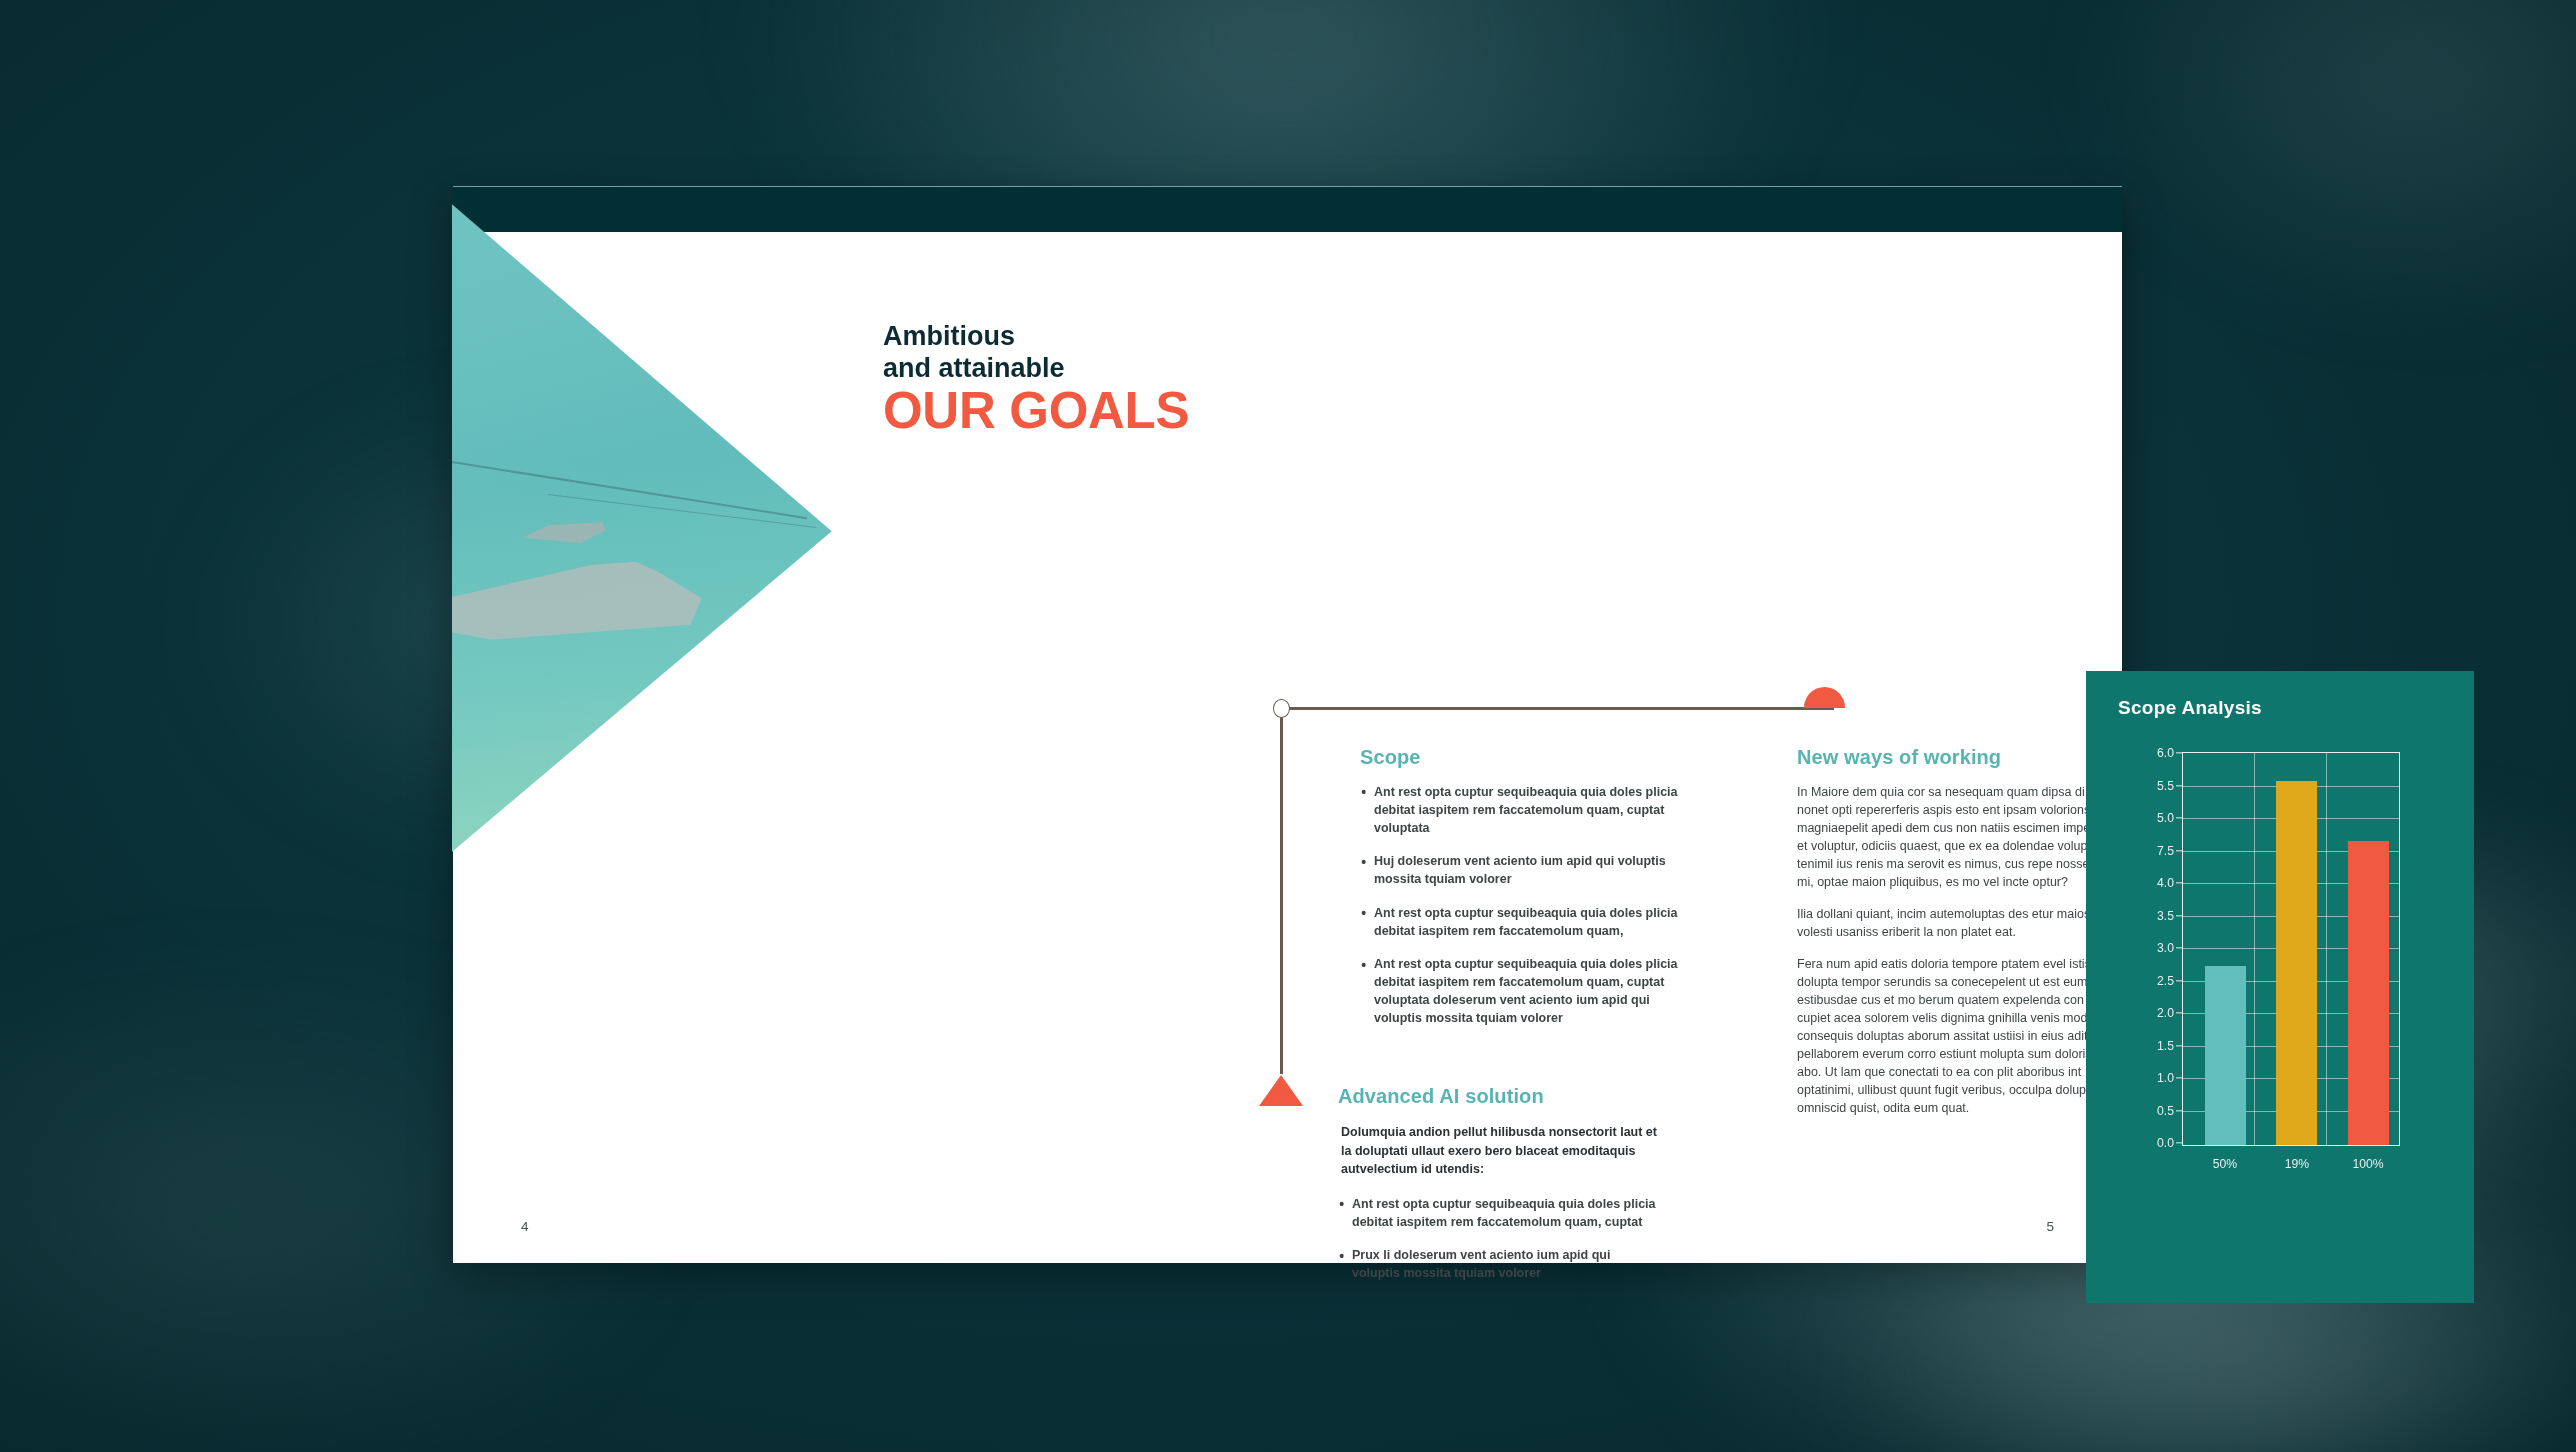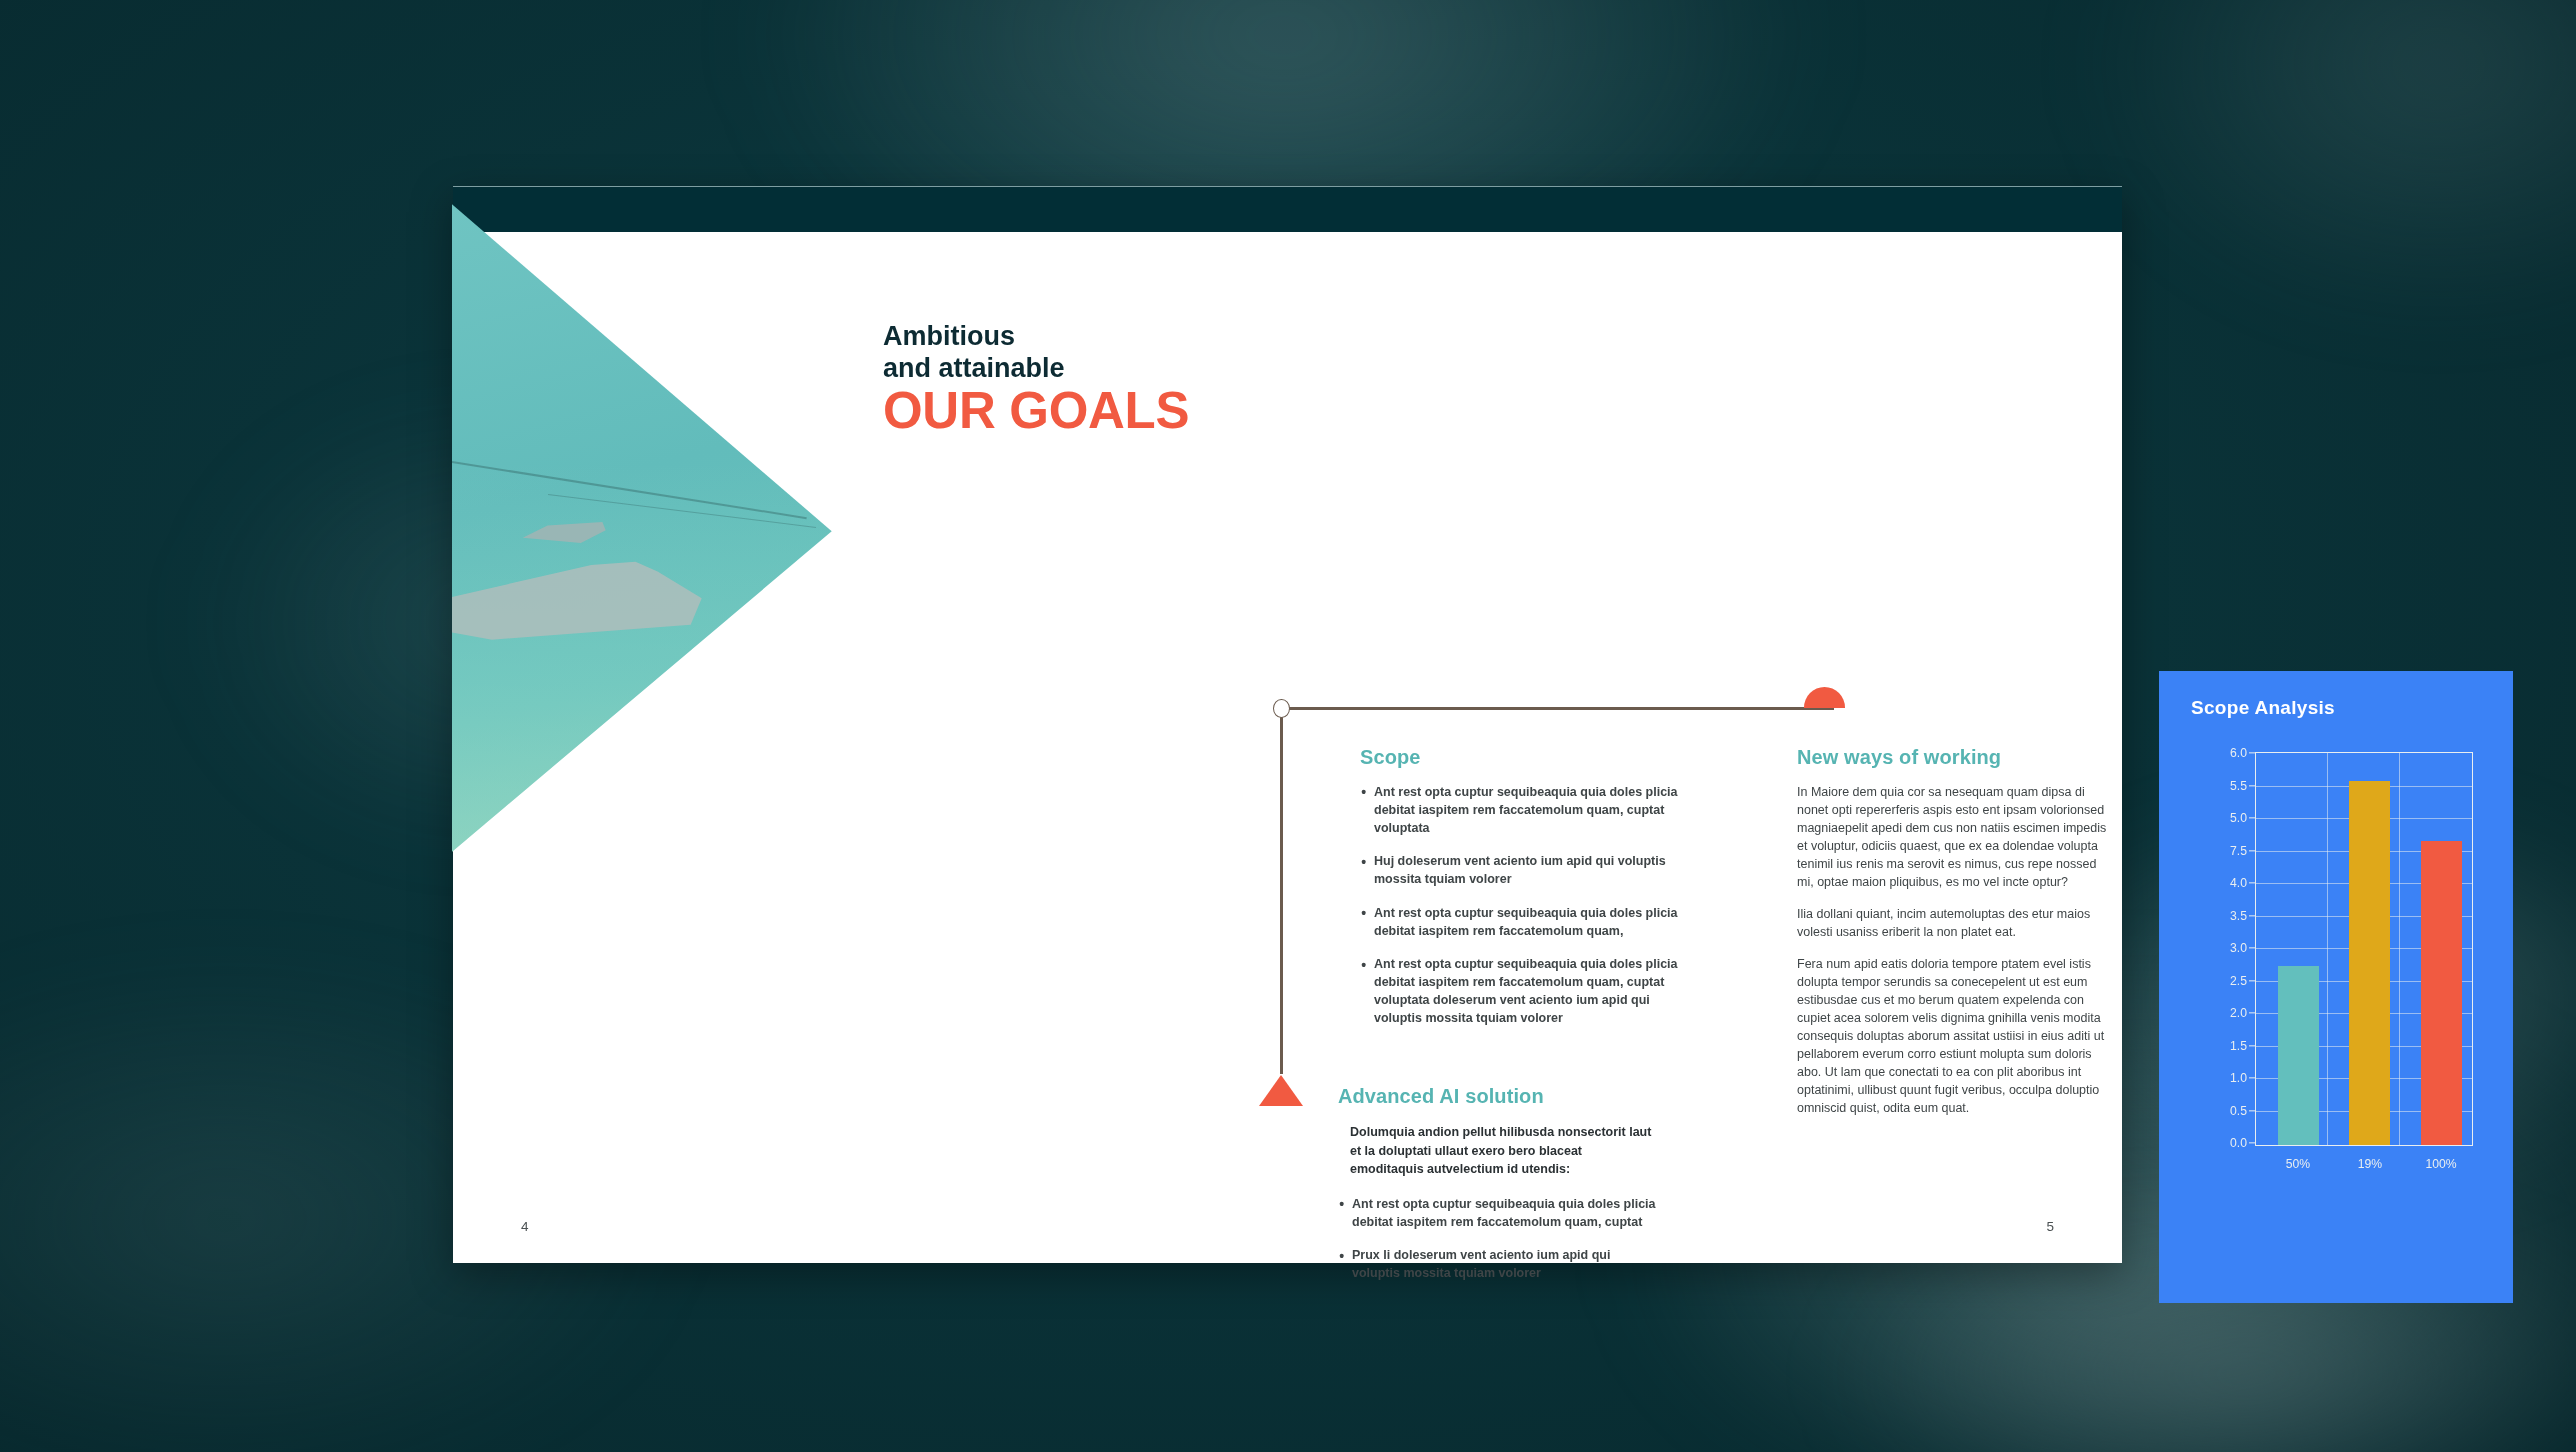--- a/index.html
+++ b/index.html
@@ -157,30 +157,30 @@
   ul.bullets li::before {
     content: "\2022"; position: absolute; left: 1.3px; top: -0.6px;
     color: #3f4547; font-size: 14px;
   }
 
   #col-scope { position: absolute; left: 901px; top: 560px; width: 321px; margin-left: 6px; }
   #col-neww  { position: absolute; left: 1344px; top: 560px; width: 315px; }
   #col-neww p { margin-top: 14px; }
   #col-ai    { position: absolute; left: 885px; top: 899px; width: 321px; }
   #ai-lead {
-    margin-top: 15.4px; margin-left: 12px;
+    margin-top: 15.4px; margin-left: 3px;
     font-size: 12.5px; line-height: 1.46; font-weight: 700; color: #2b3134;
   }
   #col-ai ul.bullets { margin-top: 16.7px; }
 
   
   #chart-panel {
-    position: absolute; left: 1706px; top: 485px;
-    width: 354px; height: 632px;
-    background: #3b82f6;
+    position: absolute; left: 1633px; top: 485px;
+    width: 388px; height: 632px;
+    background: #0f766e;
   }
   #chart-title {
     position: absolute; left: 32px; top: 26px;
     font-size: 19px; font-weight: 700; color: #ffffff; letter-spacing: 0.3px;
   }
   #plot-area {
     position: absolute;
     left: 96px; top: 81px;
     width: 218px; height: 394px;
     border: 1.9px solid #e9eef0;

